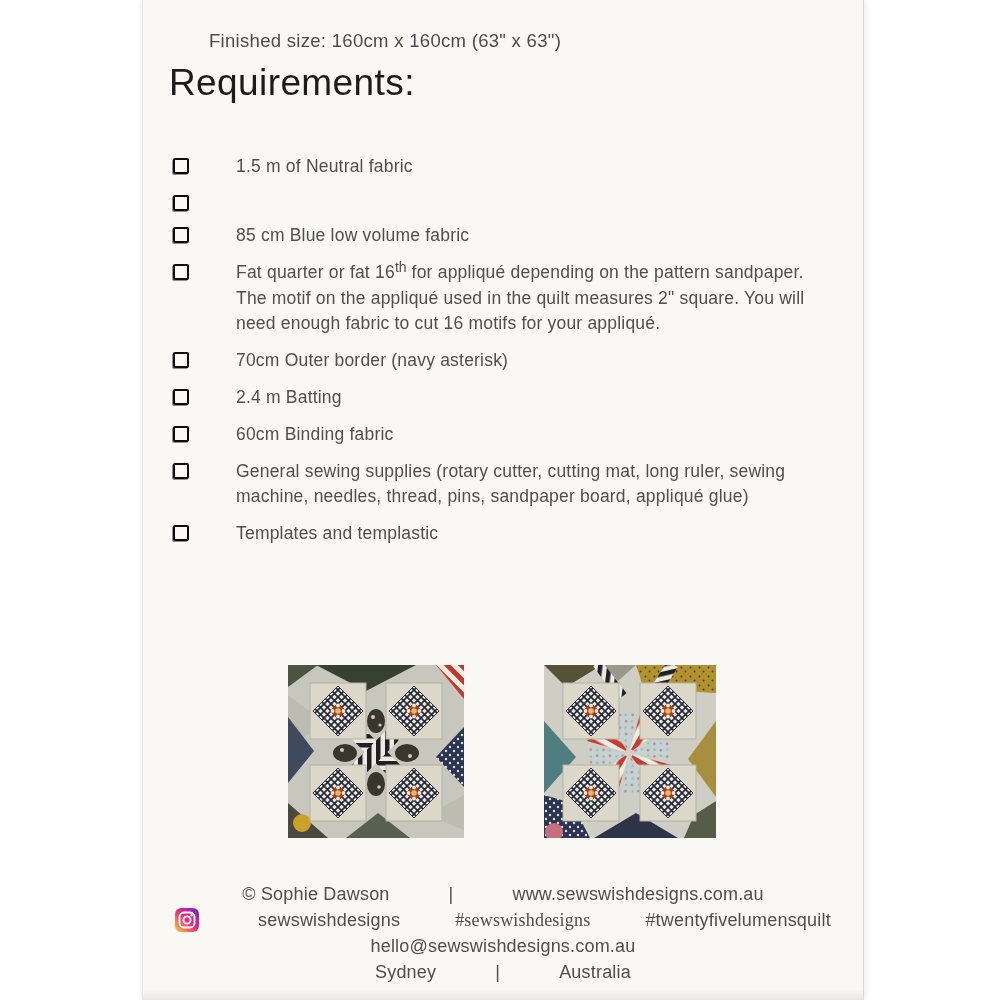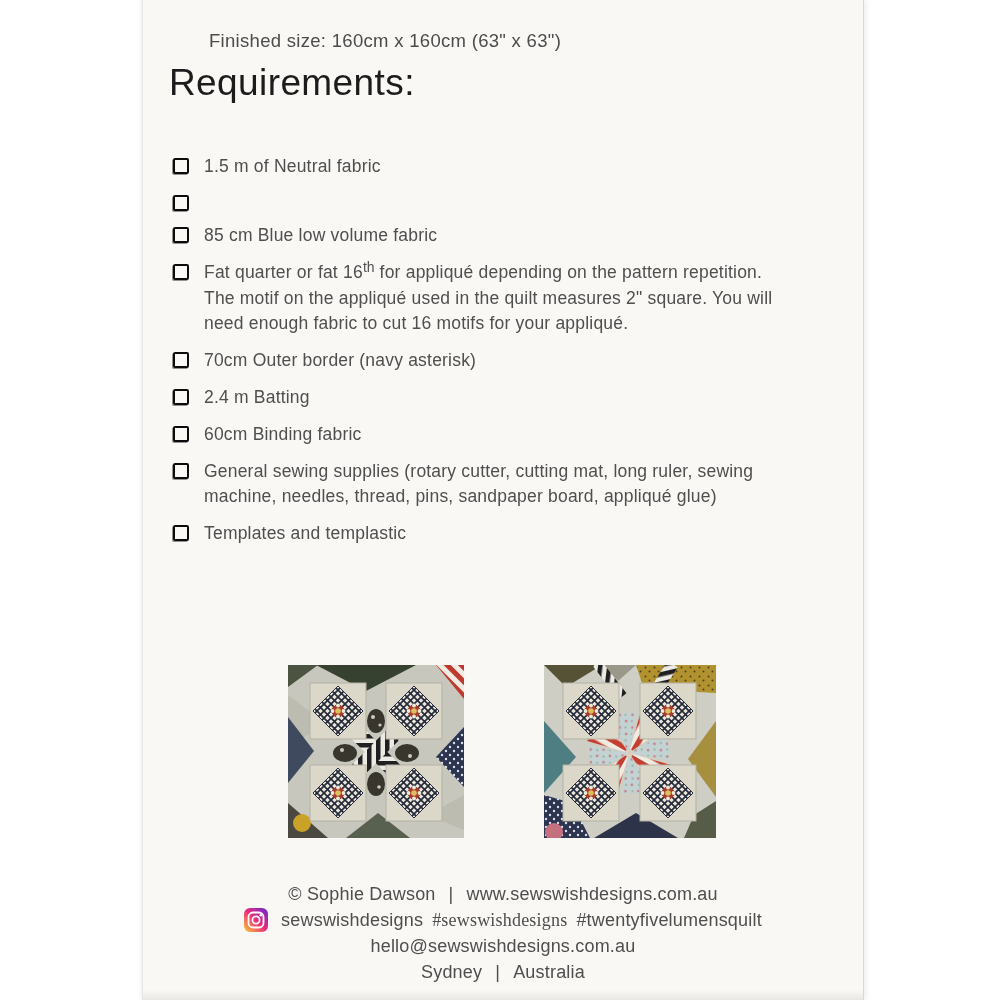--- a/index.html
+++ b/index.html
@@ -21,37 +21,37 @@
   }
   .finished-size{
     position:absolute;left:28px;top:30px;
     font-size:18.5px;letter-spacing:0.3px;color:#4c4c4c;margin-left:38px;
   }
   .heading{
     position:absolute;left:26px;top:62px;
     font-size:37px;letter-spacing:0.4px;color:#1c1c1c;font-weight:500;
   }
   .list{position:absolute;left:30px;top:154px;width:650px;}
-  .item{display:flex;margin-bottom:12px;color:#4f4f4f;}
+  .item{display:flex;margin-bottom:12px;color:#4f4f4f;gap:32px;}
   .cb{
     flex:0 0 auto;width:12px;height:12px;margin:4px 15px 0 0;
     border:2.5px solid #0b0b0b;border-radius:2px;background:#f9f8f5;
     box-shadow:-1px 1px 0 rgba(20,20,20,0.45);
   }
   .txt{font-size:17.5px;line-height:25px;letter-spacing:0.2px;}
   .sup{font-size:14px;position:relative;top:-6px;letter-spacing:0;}
   .photo{position:absolute;top:665px;height:173px;}
   .photo svg{display:block;width:100%;height:100%;}
   .photo-left{left:145px;width:176px;}
   .photo-right{left:401px;width:172px;}
   .footer{
     position:absolute;left:0;right:0;top:881px;text-align:center;
     color:#4e4e4e;font-size:18px;letter-spacing:0.2px;
   }
-  .f-line{height:26px;line-height:26px;}
+  .f-line{height:26px;line-height:26px;gap:46px;}
   .f-row{display:flex;justify-content:center;align-items:center;}
   .sep{margin:0 13px;}
   .gap{margin:12px 9px;font-family:Liberation Serif, serif;}
   .ig-icon{width:24px;height:24px;margin-right:13px;flex:0 0 auto;}
 </style>
 </head>
 <body>
 
 <div class="page">
 
@@ -74,21 +74,21 @@
     <div class="item">
       <span class="cb"></span>
       <div class="txt">
         <div>85 cm Blue low volume fabric</div>
       </div>
     </div>
 
     <div class="item">
       <span class="cb"></span>
       <div class="txt">
-        <div><span>Fat quarter or fat 16</span><span class="sup">th</span><span> for appliqué depending on the pattern repetition.</span></div>
+        <div><span>Fat quarter or fat 16</span><span class="sup">th</span><span> for appliqué depending on the pattern sandpaper.</span></div>
         <div>The motif on the appliqué used in the quilt measures 2" square. You will</div>
         <div>need enough fabric to cut 16 motifs for your appliqué.</div>
       </div>
     </div>
 
     <div class="item">
       <span class="cb"></span>
       <div class="txt">
         <div>70cm Outer border (navy asterisk)</div>
       </div>

